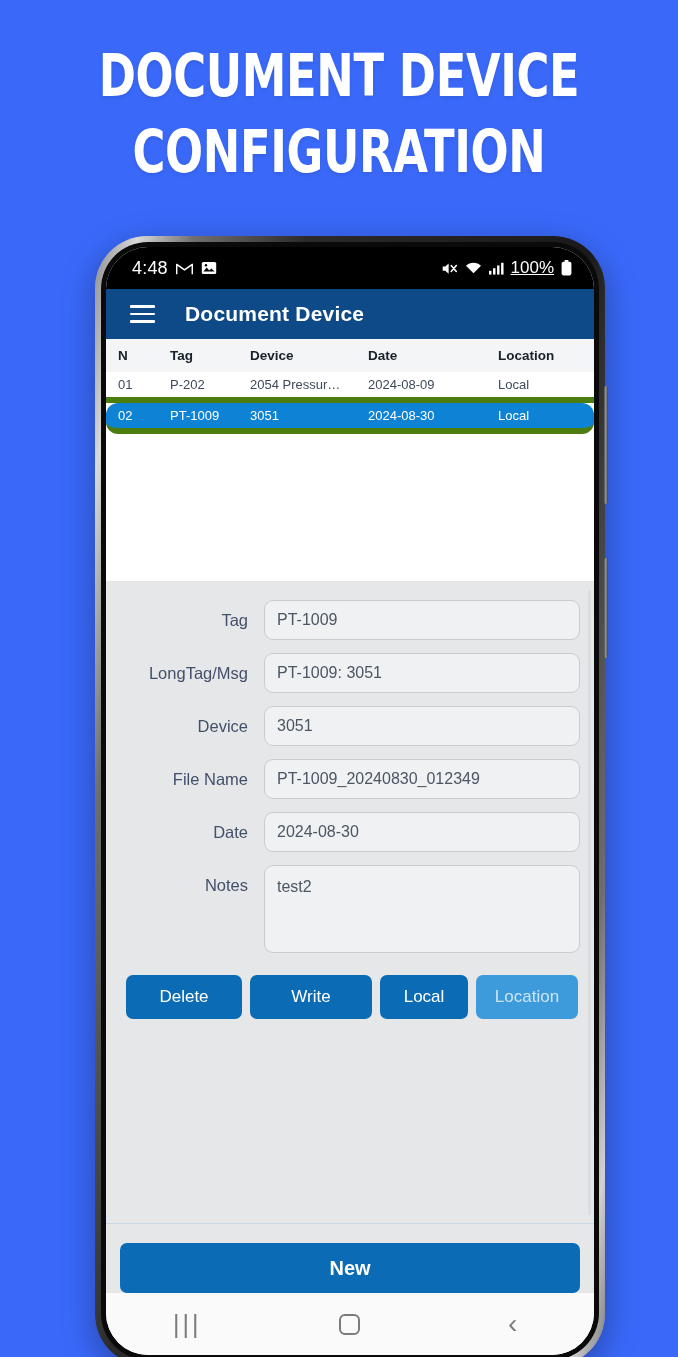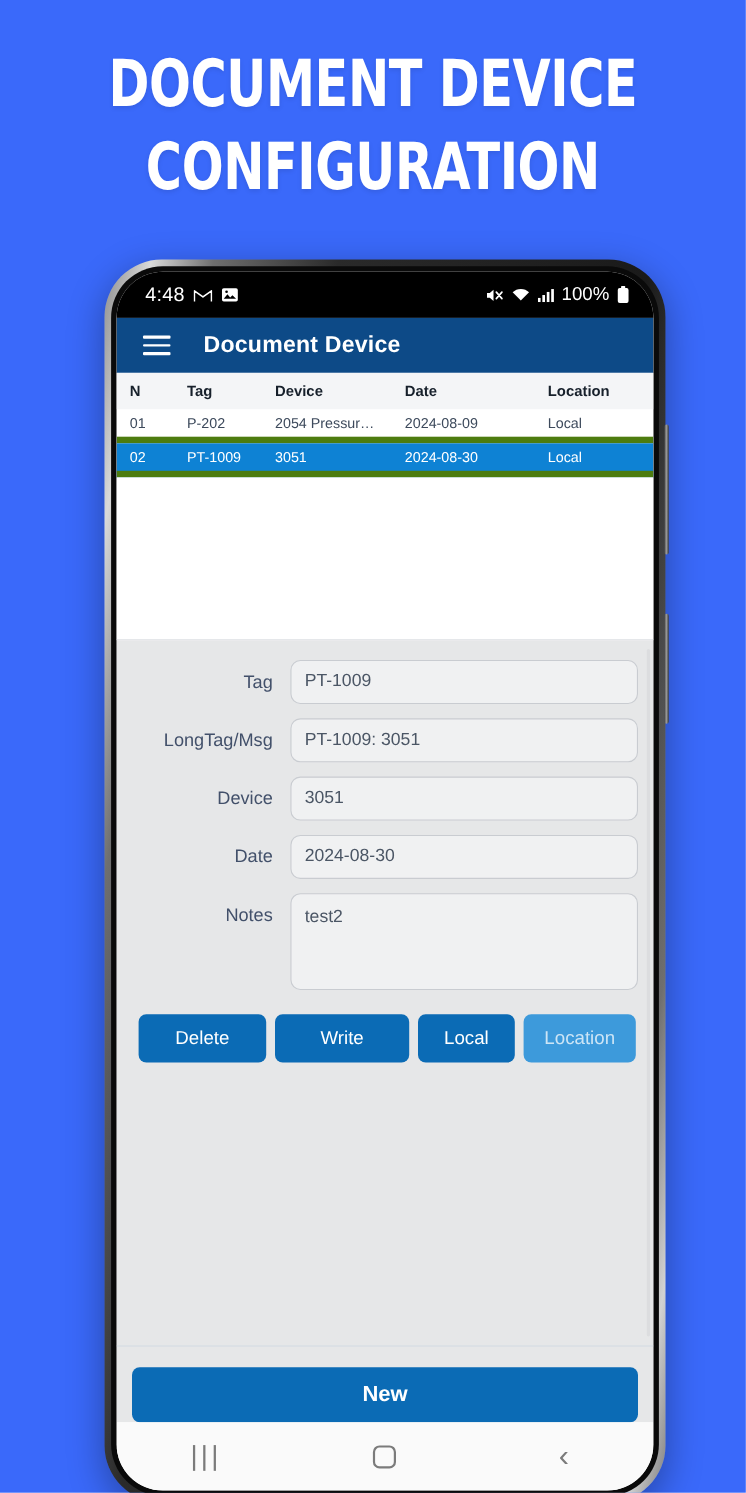--- a/index.html
+++ b/index.html
@@ -66,42 +66,42 @@
   .statusbar {
     height: 42px; flex: 0 0 42px;
     background: #000000;
     display: flex; align-items: center;
     padding: 0 22px 0 26px;
     color: #ffffff;
     font-size: 17px;
   }
   .sb-left { display: flex; align-items: center; gap: 8px; }
   .sb-spacer { flex: 1; }
-  .sb-right { display: flex; align-items: center; gap: 7px; font-size: 17px; }
+  .sb-right { display: flex; align-items: center; gap: 7px; font-size: 17px; text-decoration: underline; }
   .sb-time { font-size: 18px; letter-spacing: 0.2px; text-align: center; }
   .ic { display: inline-flex; align-items: center; justify-content: center; }
 
   
   .appbar {
     flex: 0 0 50px;
     background: #0d4a87;
     display: flex; align-items: center;
     padding-left: 24px;
     gap: 30px;
   }
   .hamburger { width: 25px; display: flex; flex-direction: column; gap: 5px; cursor: pointer; }
   .hamburger span { display: block; height: 2.5px; background: #fff; border-radius: 1px; }
   .appbar-title { color: #fff; font-size: 21px; font-weight: 700; letter-spacing: 0.2px; }
 
   
   .table-wrap { flex: 0 0 243px; background: #ffffff; display: flex; flex-direction: column; }
   .trow { display: flex; align-items: center; height: 31px; font-size: 13px; padding: 0 4px 0 12px; }
   .thead { background: #f4f5f7; color: #17202b; font-weight: 700; font-size: 13.5px; height: 33px; }
   .tbody-row { color: #3d4a5c; border-bottom: 6px solid #4d7c0f; }
-  .tbody-row.selected { background: #0e82d4; color: #ffffff; }
+  .tbody-row.selected { background: #0e82d4; color: #ffffff; border-radius: 12px; }
   .c-n   { width: 52px; flex: 0 0 52px; }
   .c-tag { width: 80px; flex: 0 0 80px; }
   .c-dev { width: 118px; flex: 0 0 118px; overflow: hidden; white-space: nowrap; }
   .c-date{ width: 130px; flex: 0 0 130px; }
   .c-loc { flex: 1 1 auto; }
   .table-filler { flex: 1 1 auto; background: #fff; border-bottom: 1px solid #e3e5e8; }
 
   
   .form-area {
     flex: 1 1 auto;
@@ -305,20 +305,24 @@
         <div class="field-row">
           <div class="field-label">LongTag/Msg</div>
           <div class="field-box">PT-1009: 3051</div>
         </div>
 
         <div class="field-row">
           <div class="field-label">Device</div>
           <div class="field-box">3051</div>
         </div>
 
+        <div class="field-row">
+          <div class="field-label">File Name</div>
+          <div class="field-box">PT-1009_20240830_012349</div>
+        </div>
 
         <div class="field-row">
           <div class="field-label">Date</div>
           <div class="field-box">2024-08-30</div>
         </div>
 
         <div class="field-row">
           <div class="field-label tall">Notes</div>
           <div class="field-box notes">test2</div>
         </div>

